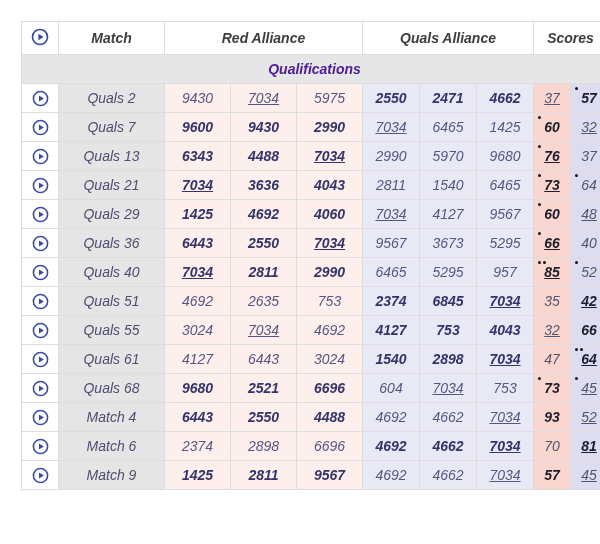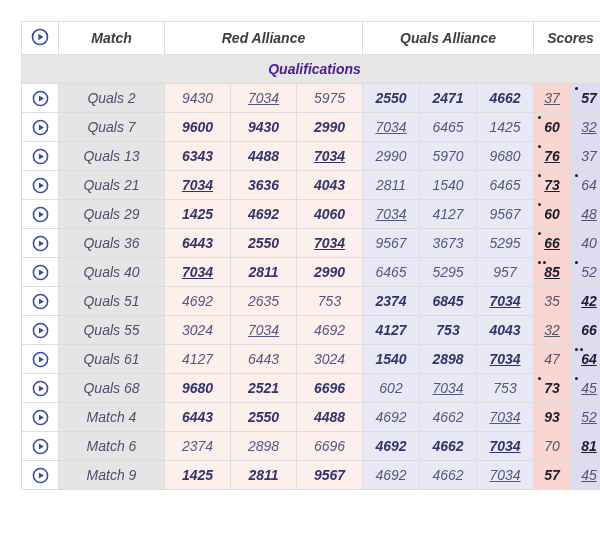--- a/index.html
+++ b/index.html
@@ -233,21 +233,21 @@
         </tr>
         <tr class="mrow">
           <td class="c-play"><svg width="17" height="17" viewBox="0 0 24 24">
               <circle cx="12" cy="12" r="10" fill="none" stroke="#3949ab" stroke-width="2.2"></circle>
               <path d="M9.8 7.6l7 4.4-7 4.4z" fill="#3949ab"></path>
             </svg></td>
           <td class="c-match"><span class="mlink">Quals 68</span></td>
           <td class="red b">9680</td>
           <td class="red b">2521</td>
           <td class="red b">6696</td>
-          <td class="blue">602</td>
+          <td class="blue">604</td>
           <td class="blue u">7034</td>
           <td class="blue">753</td>
           <td class="rscore b"><span class="dots">
               <span class="dot"></span>
             </span><span>73</span></td>
           <td class="bscore"><span class="dots">
               <span class="dot"></span>
             </span><span class="u">45</span></td>
         </tr>
         <tr class="mrow">

